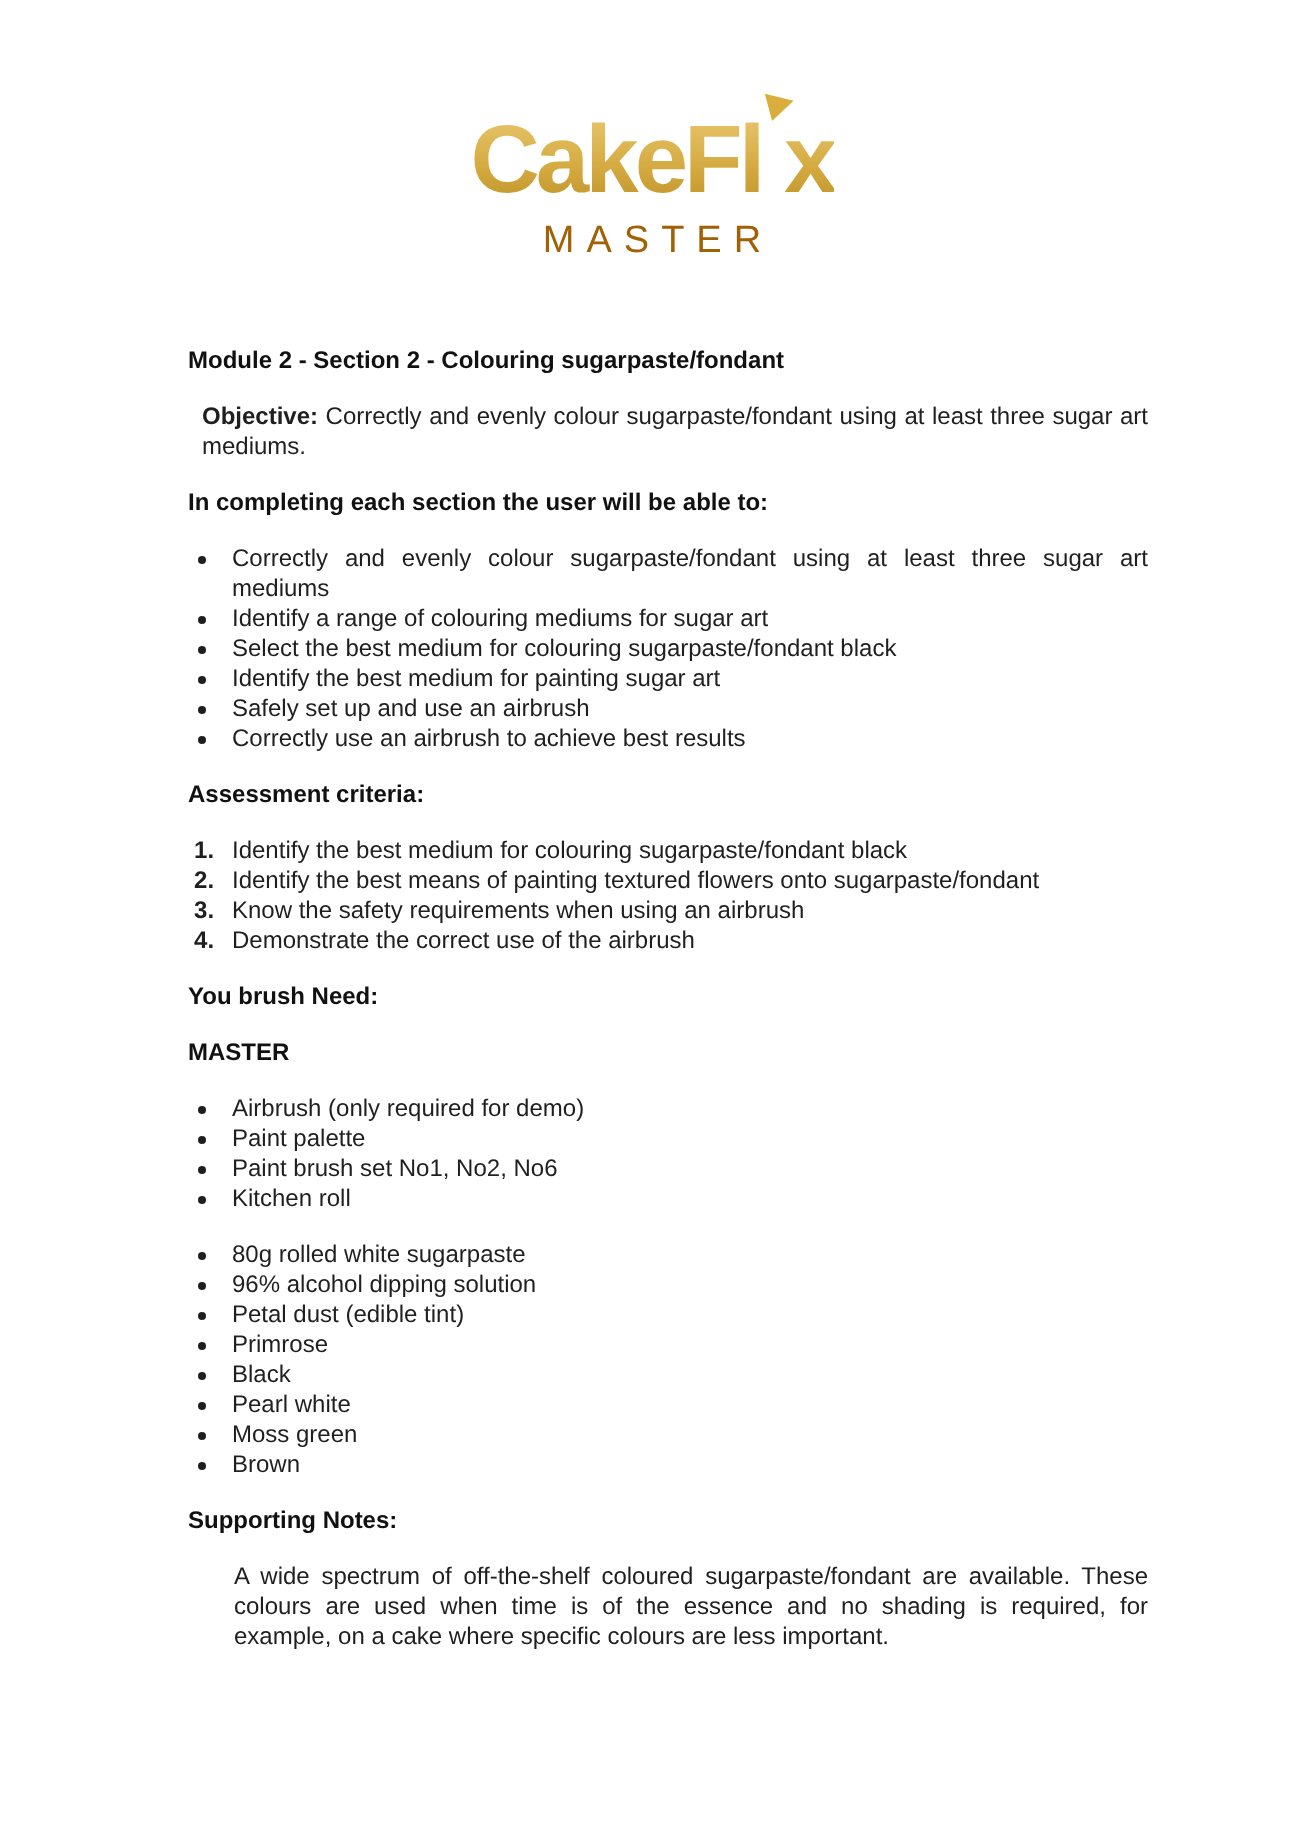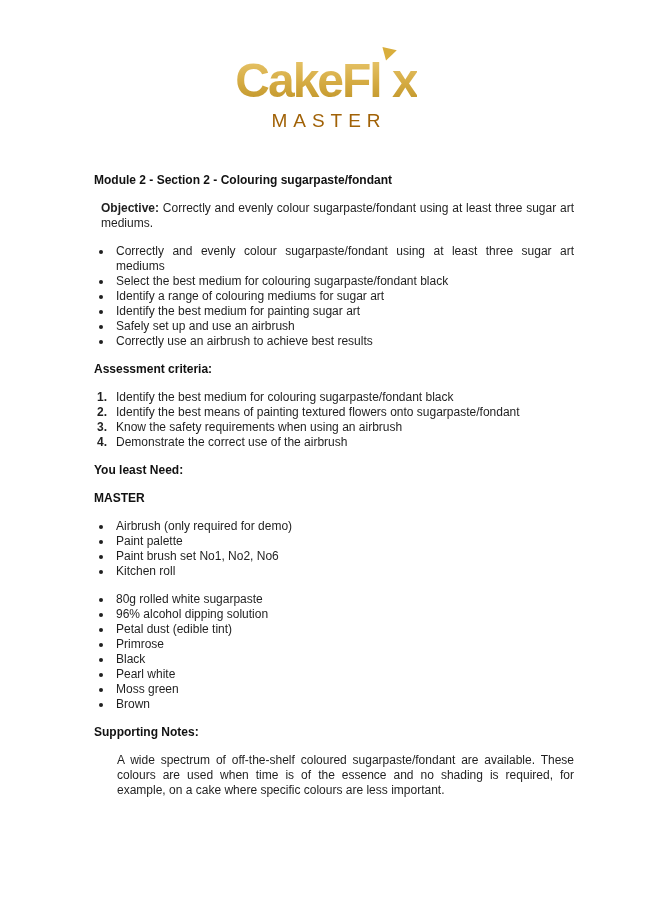--- a/index.html
+++ b/index.html
@@ -131,40 +131,41 @@
     <div class="brand"><span>CakeFl</span><span class="fl-i"><span>ı</span><span class="play-tri"></span></span><span>x</span></div>
     <div class="master">MASTER</div>
   </div>
 
   <div class="content">
 
     <h1>Module 2 - Section 2 - Colouring sugarpaste/fondant</h1>
 
     <p class="objective"><b>Objective:</b> <span>Correctly and evenly colour sugarpaste/fondant using at least three sugar art mediums.</span></p>
 
+    <h2>In completing each section the user will be able to:</h2>
 
     <ul class="doc-list">
       <li>Correctly and evenly colour sugarpaste/fondant using at least three sugar art mediums</li>
+      <li>Identify a range of colouring mediums for sugar art</li>
       <li>Select the best medium for colouring sugarpaste/fondant black</li>
-      <li>Identify a range of colouring mediums for sugar art</li>
       <li>Identify the best medium for painting sugar art</li>
       <li>Safely set up and use an airbrush</li>
       <li>Correctly use an airbrush to achieve best results</li>
     </ul>
 
     <h2>Assessment criteria:</h2>
 
     <ol class="doc-list">
       <li>Identify the best medium for colouring sugarpaste/fondant black</li>
       <li>Identify the best means of painting textured flowers onto sugarpaste/fondant</li>
       <li>Know the safety requirements when using an airbrush</li>
       <li>Demonstrate the correct use of the airbrush</li>
     </ol>
 
-    <h2>You least Need:</h2>
+    <h2>You brush Need:</h2>
 
     <h2>MASTER</h2>
 
     <ul class="doc-list">
       <li>Airbrush (only required for demo)</li>
       <li>Paint palette</li>
       <li>Paint brush set No1, No2, No6</li>
       <li>Kitchen roll</li>
     </ul>
 

